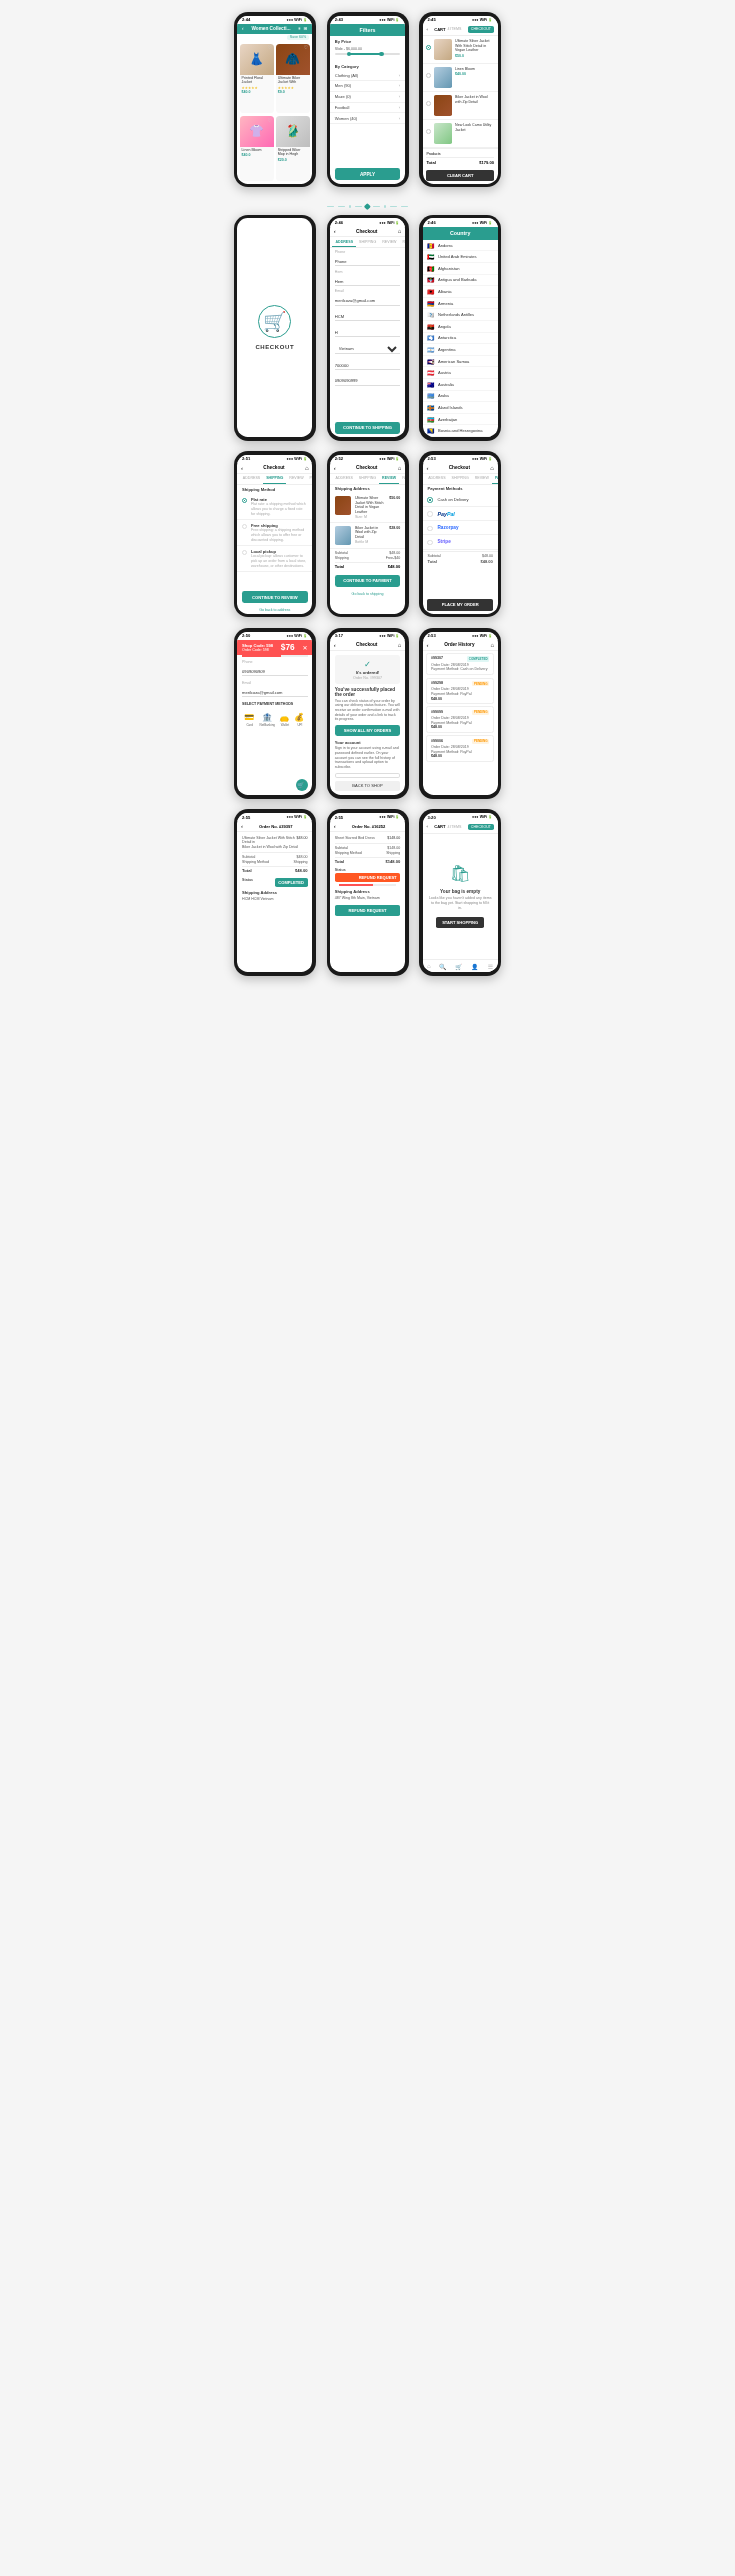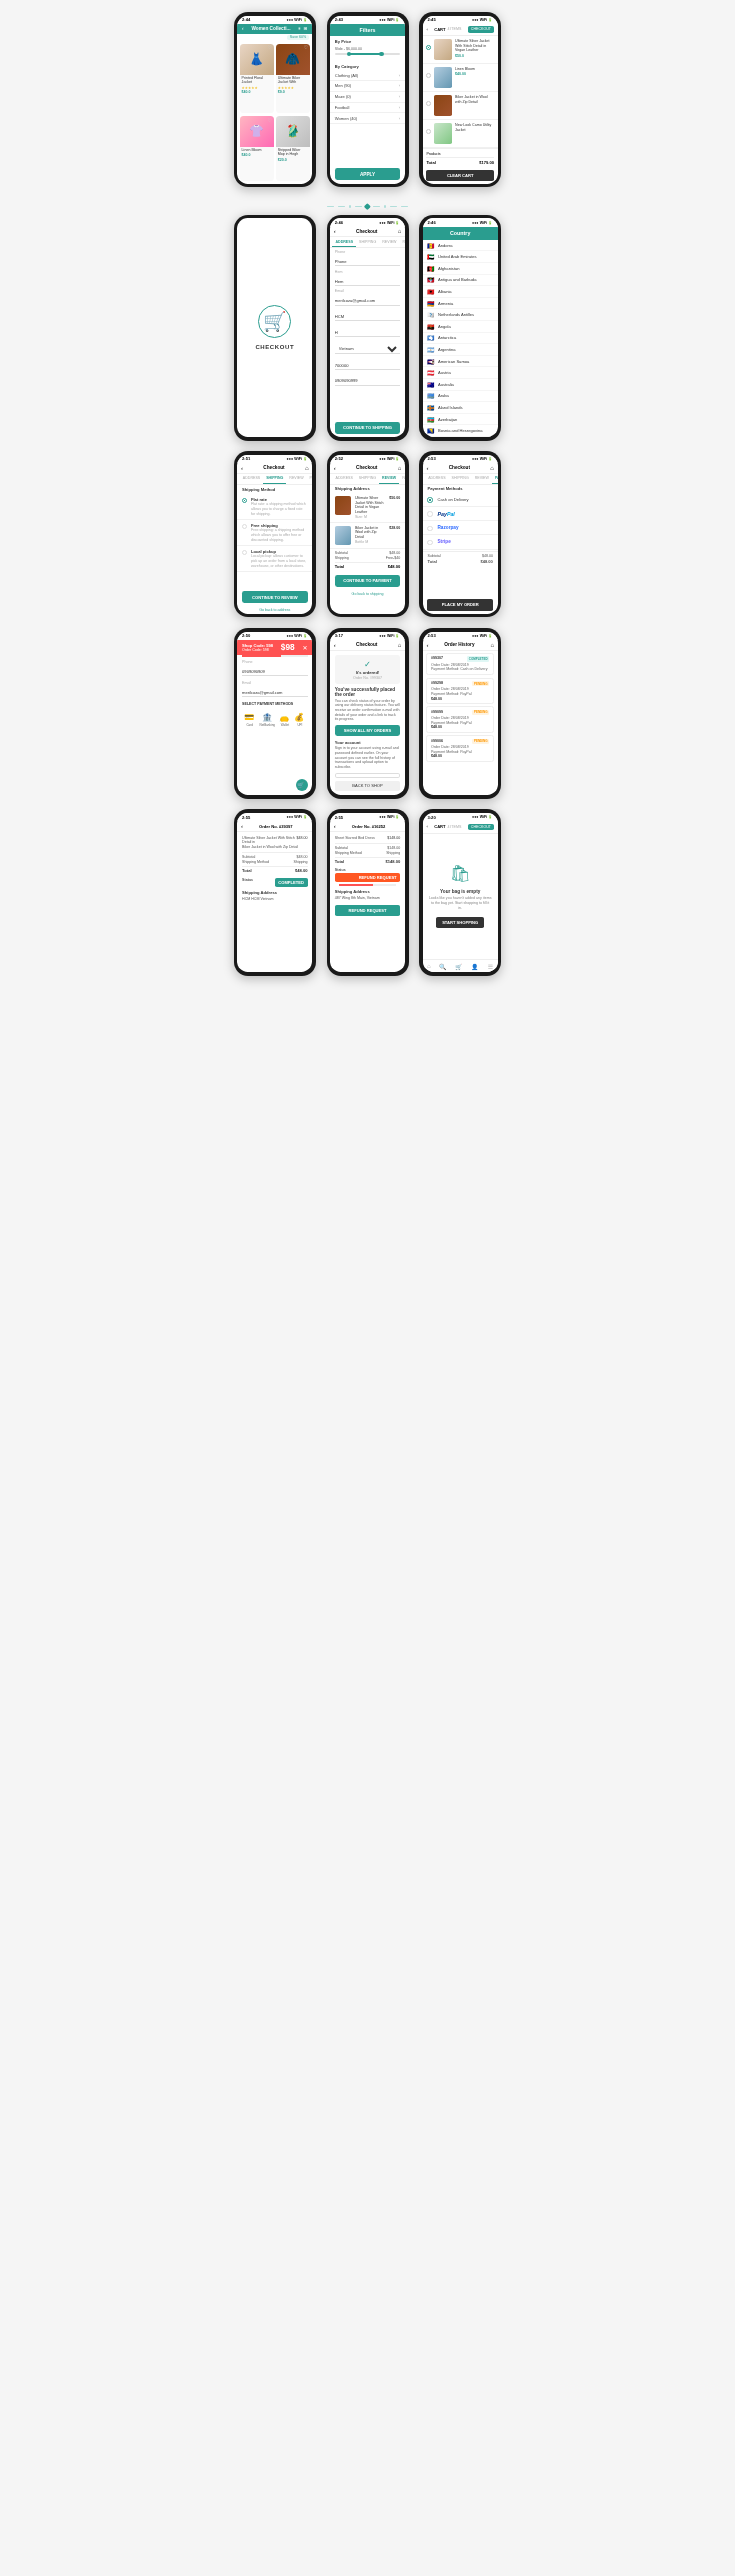--- a/index.html
+++ b/index.html
@@ -1437,21 +1437,21 @@
             <span>●●●</span>
             <span>WiFi</span>
             <span>🔋</span>
           </div>
       </div>
       <div class="coupon-bar">
         <div>
           <div style="font-weight:700;font-size:4.1px;">Shop Code: 598</div>
           <div style="font-size:3.6px;">Order Code: 598</div>
         </div>
-        <div style="font-size:8.3px;font-weight:700;">$98</div>
+        <div style="font-size:8.3px;font-weight:700;">$76</div>
         <span style="font-size:6px;cursor:pointer;">✕</span>
       </div>
       <div class="progress-bar">
         <div class="progress-fill"></div>
       </div>
       <div style="padding:3px 4.7px;">
         <div class="form-label">Phone</div>
         <input class="form-input" type="text" value="0909090909" style="">
       </div>
       <div style="padding:1.8px 4.7px;">

